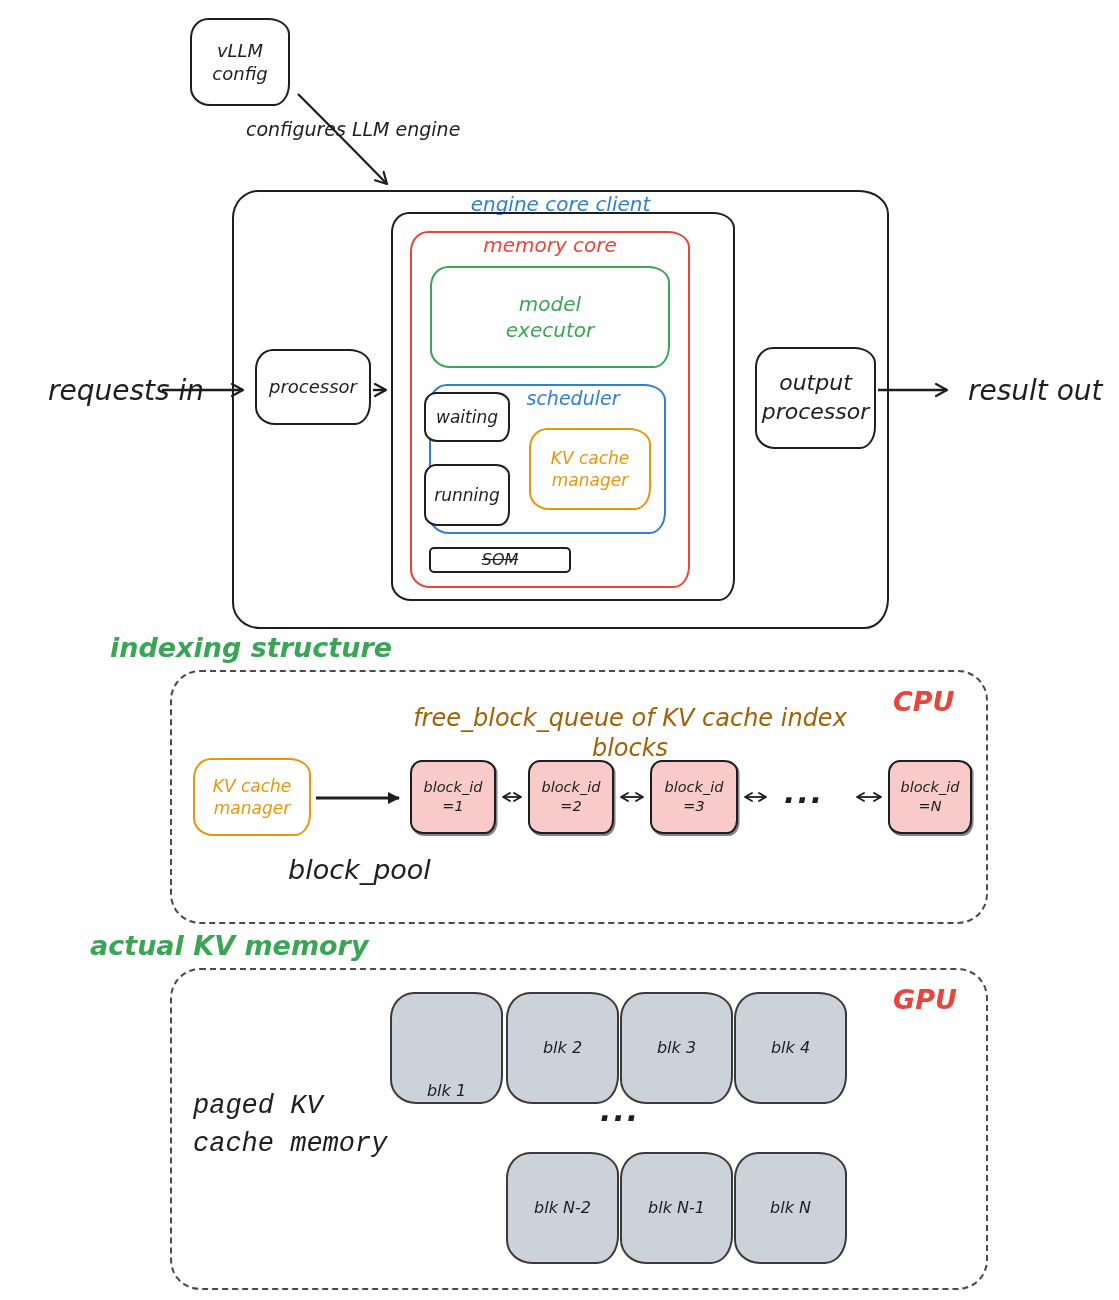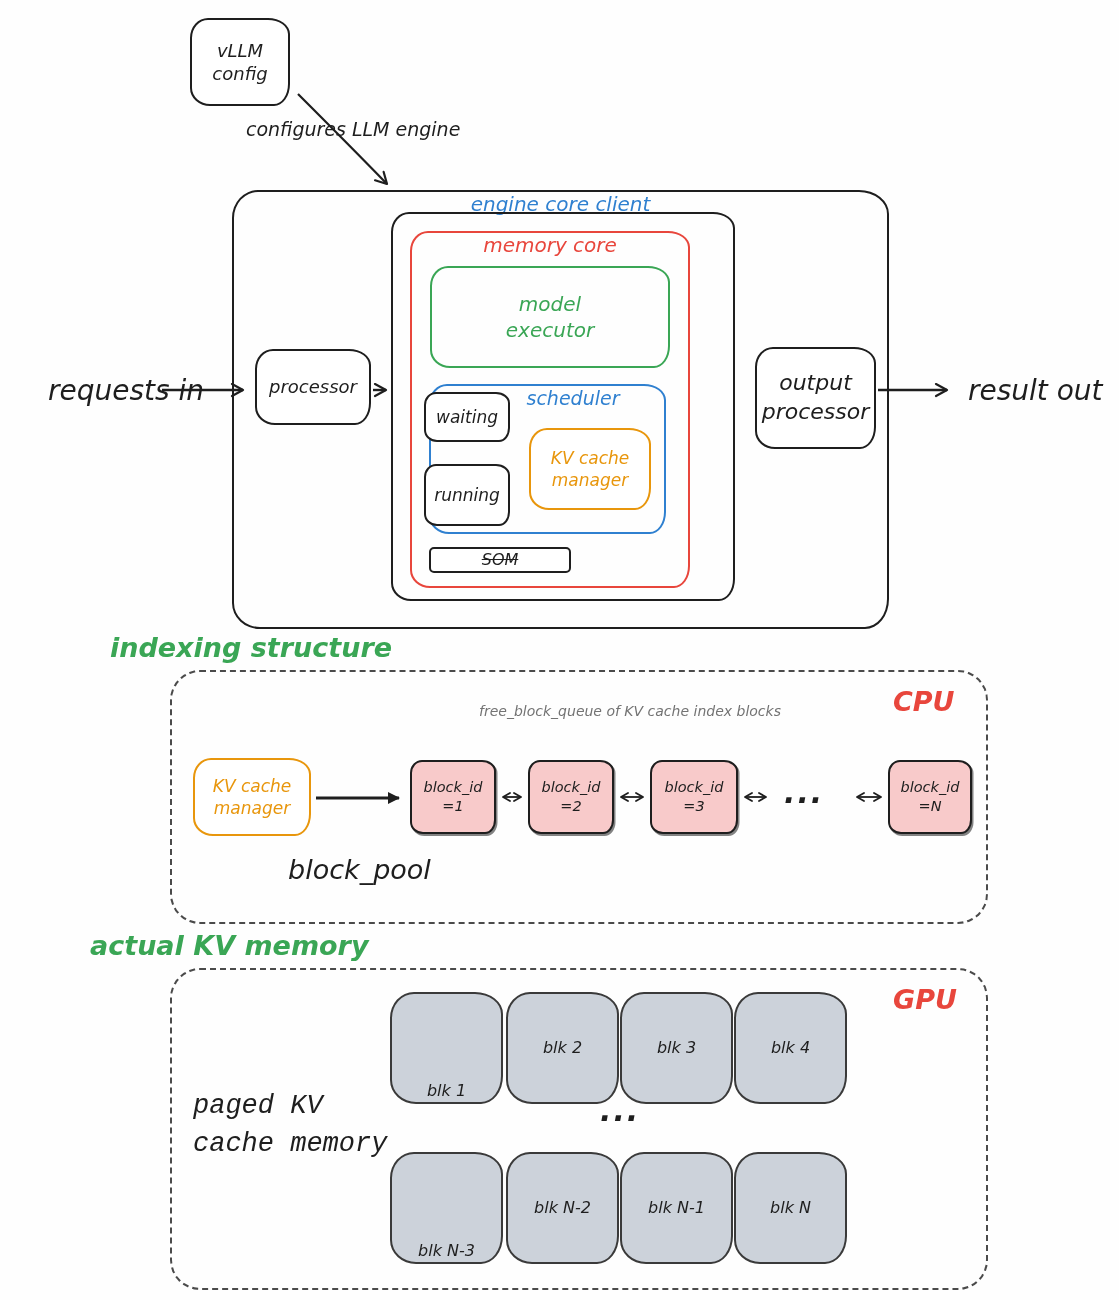--- a/index.html
+++ b/index.html
@@ -83,21 +83,21 @@
   .dashed-box { position: absolute; border: 2.2px dashed #4a4a4a;
                 border-radius: 30px; background: transparent; }
   .cpu-box { left: 170px; top: 670px; width: 818px; height: 254px; }
   .gpu-box { left: 170px; top: 968px; width: 818px; height: 322px; }
 
   .zone { position: absolute; color: var(--red); font-size: 27px; font-weight: bold; }
   .cpu-zone { left: 893px; top: 686px; }
   .gpu-zone { left: 893px; top: 984px; }
 
   .queue-title { left: 390px; top: 703px; width: 480px; text-align: center;
-                 font-size: 14px; color: #737373; }
+                 font-size: 24px; color: #a16207; }
 
   .kvm2-box { left: 193px; top: 758px; width: 118px; height: 78px;
               border-color: var(--orange); color: var(--orange); font-size: 17px; }
 
   .blockpool { left: 288px; top: 853px; font-size: 27px; font-weight: 500; }
 
   .pink { background: var(--pink_fill); border-width: 2.6px; font-size: 14.5px;
           box-shadow: 1.5px 2px 0 rgba(30,30,30,.55); }
   .pink-1 { left: 410px; top: 760px; width: 86px; height: 74px; }
   .pink-2 { left: 528px; top: 760px; width: 86px; height: 74px; }
@@ -224,23 +224,20 @@
   </div>
   <div class="box gray g-r1 g-c3">
     <span>blk 3</span>
   </div>
   <div class="box gray g-r1 g-c4">
     <span>blk 4</span>
   </div>
 
   <div class="ellipsis mem-ellipsis">...</div>
 
-  <div class="box gray g-r2 g-c1">
-    <span>blk N-3</span>
-  </div>
   <div class="box gray g-r2 g-c2">
     <span>blk N-2</span>
   </div>
   <div class="box gray g-r2 g-c3">
     <span>blk N-1</span>
   </div>
   <div class="box gray g-r2 g-c4">
     <span>blk N</span>
   </div>
 

